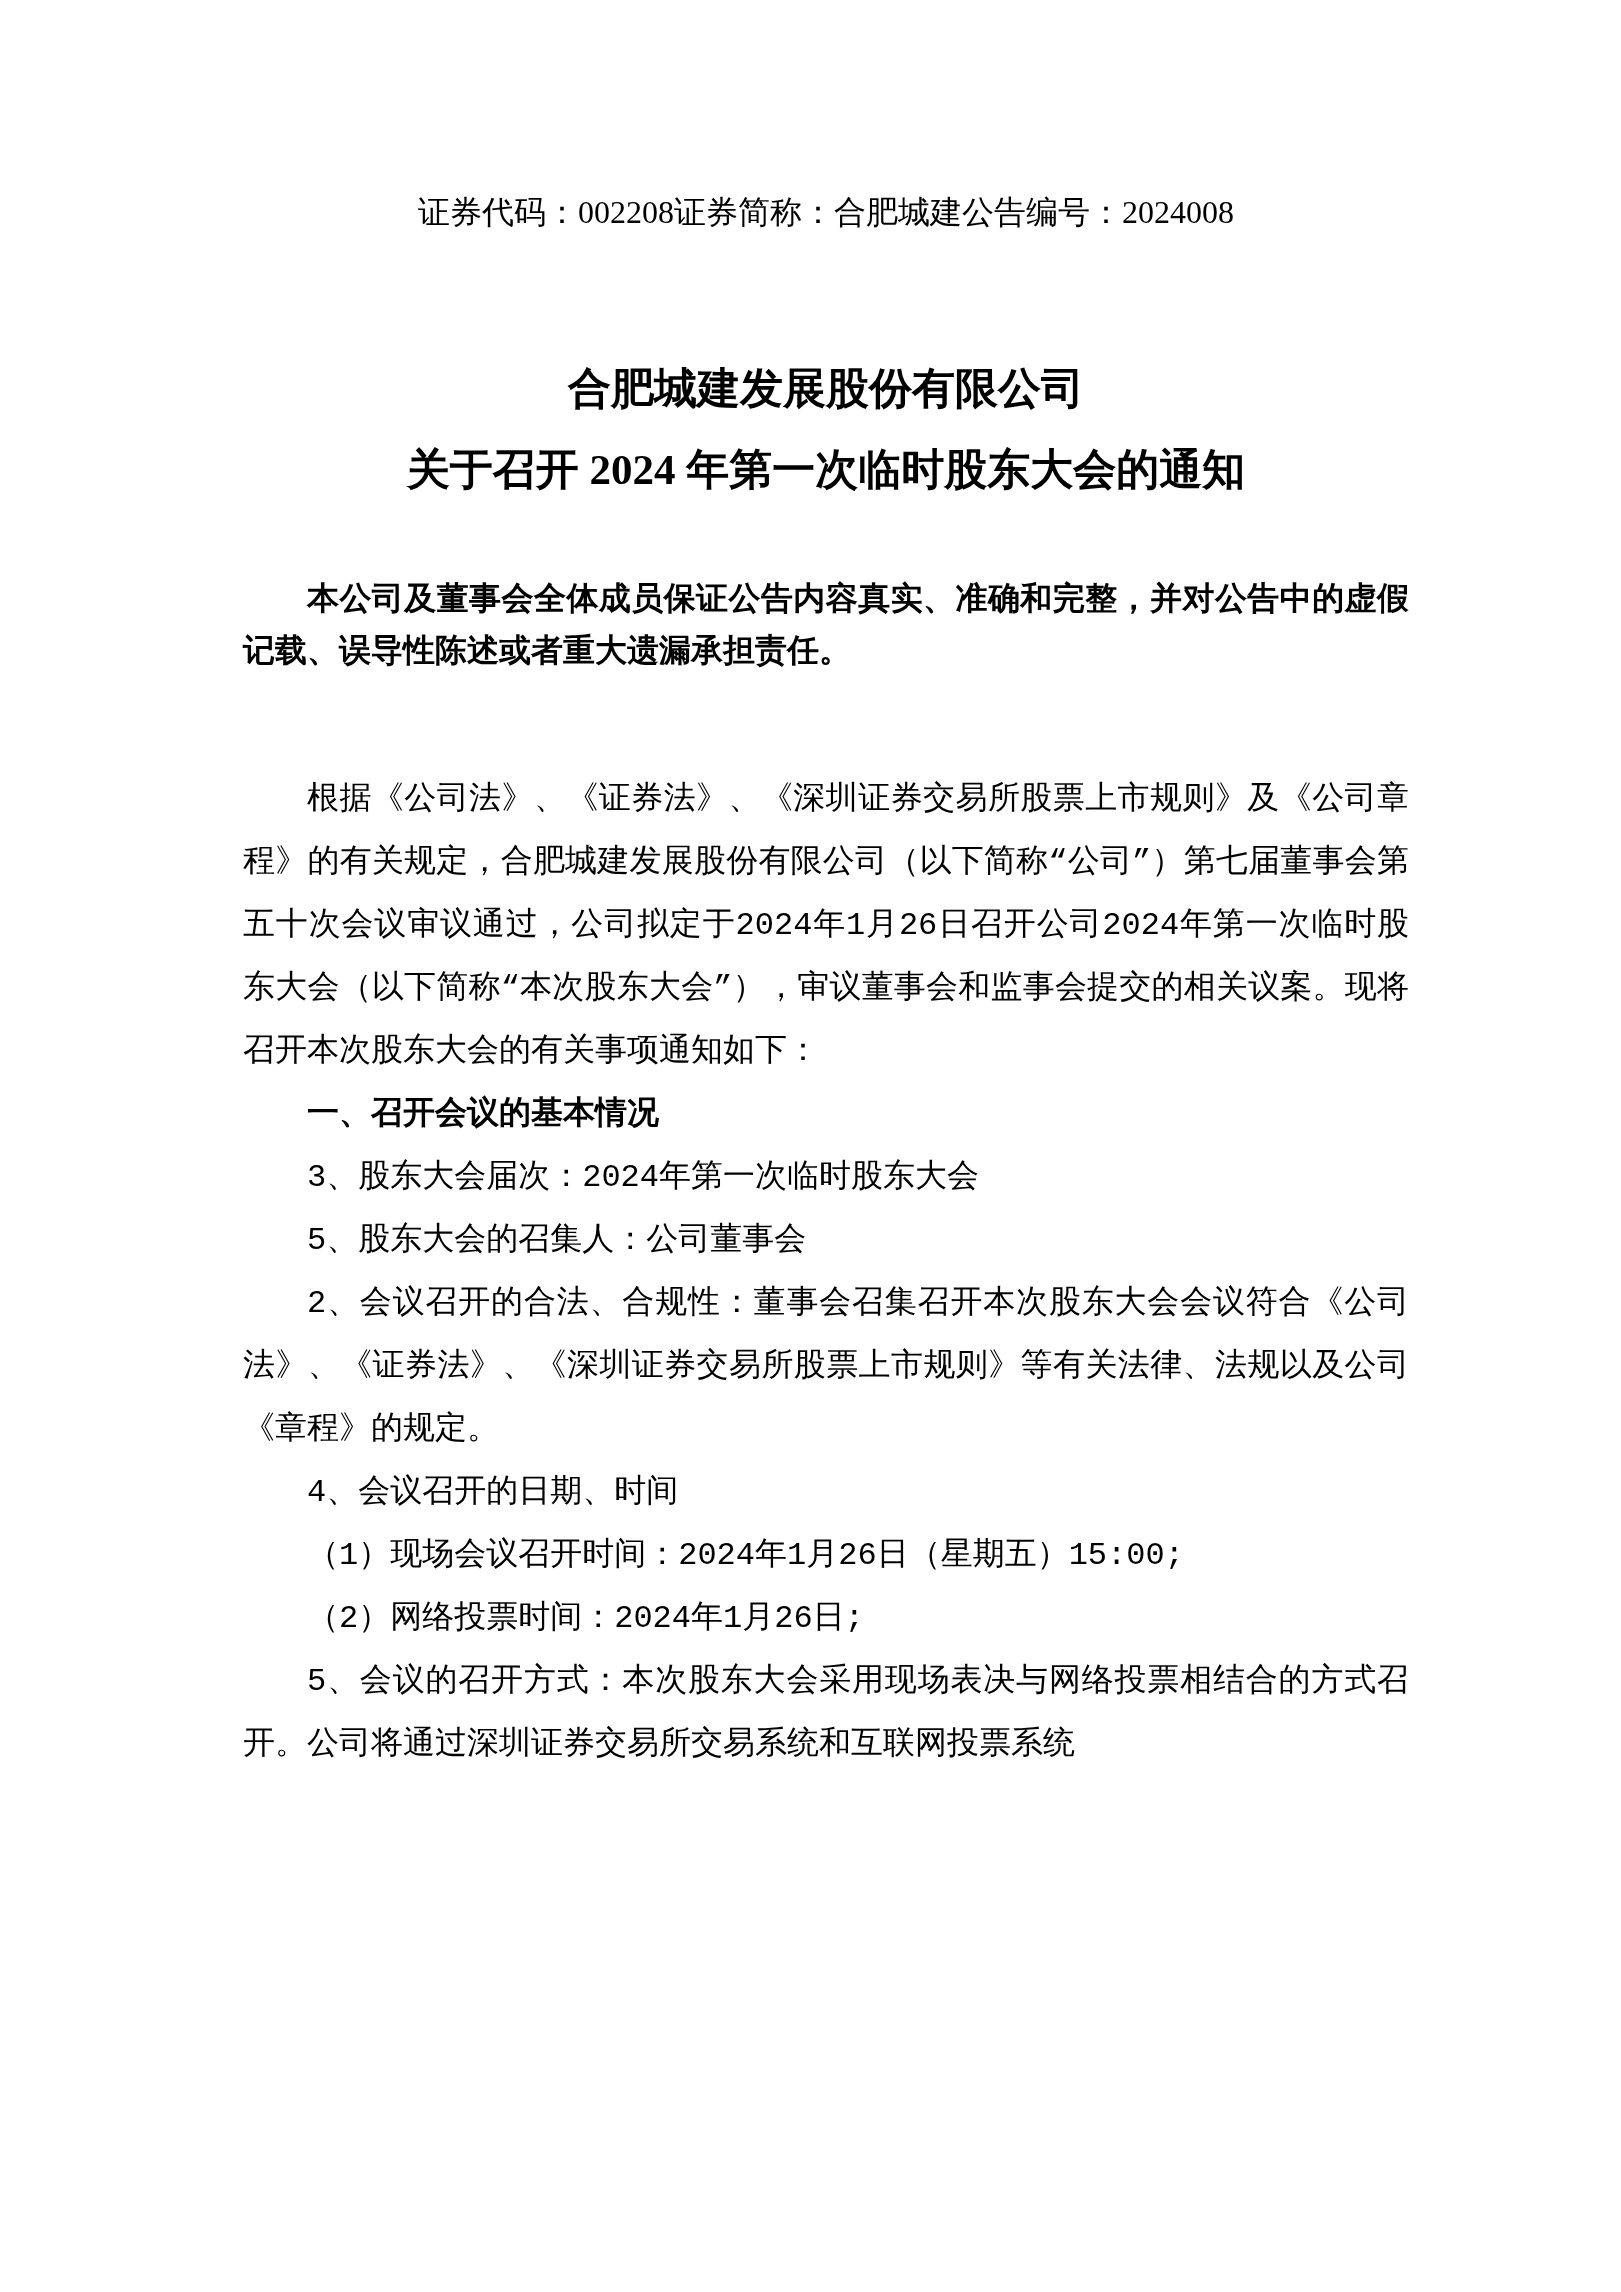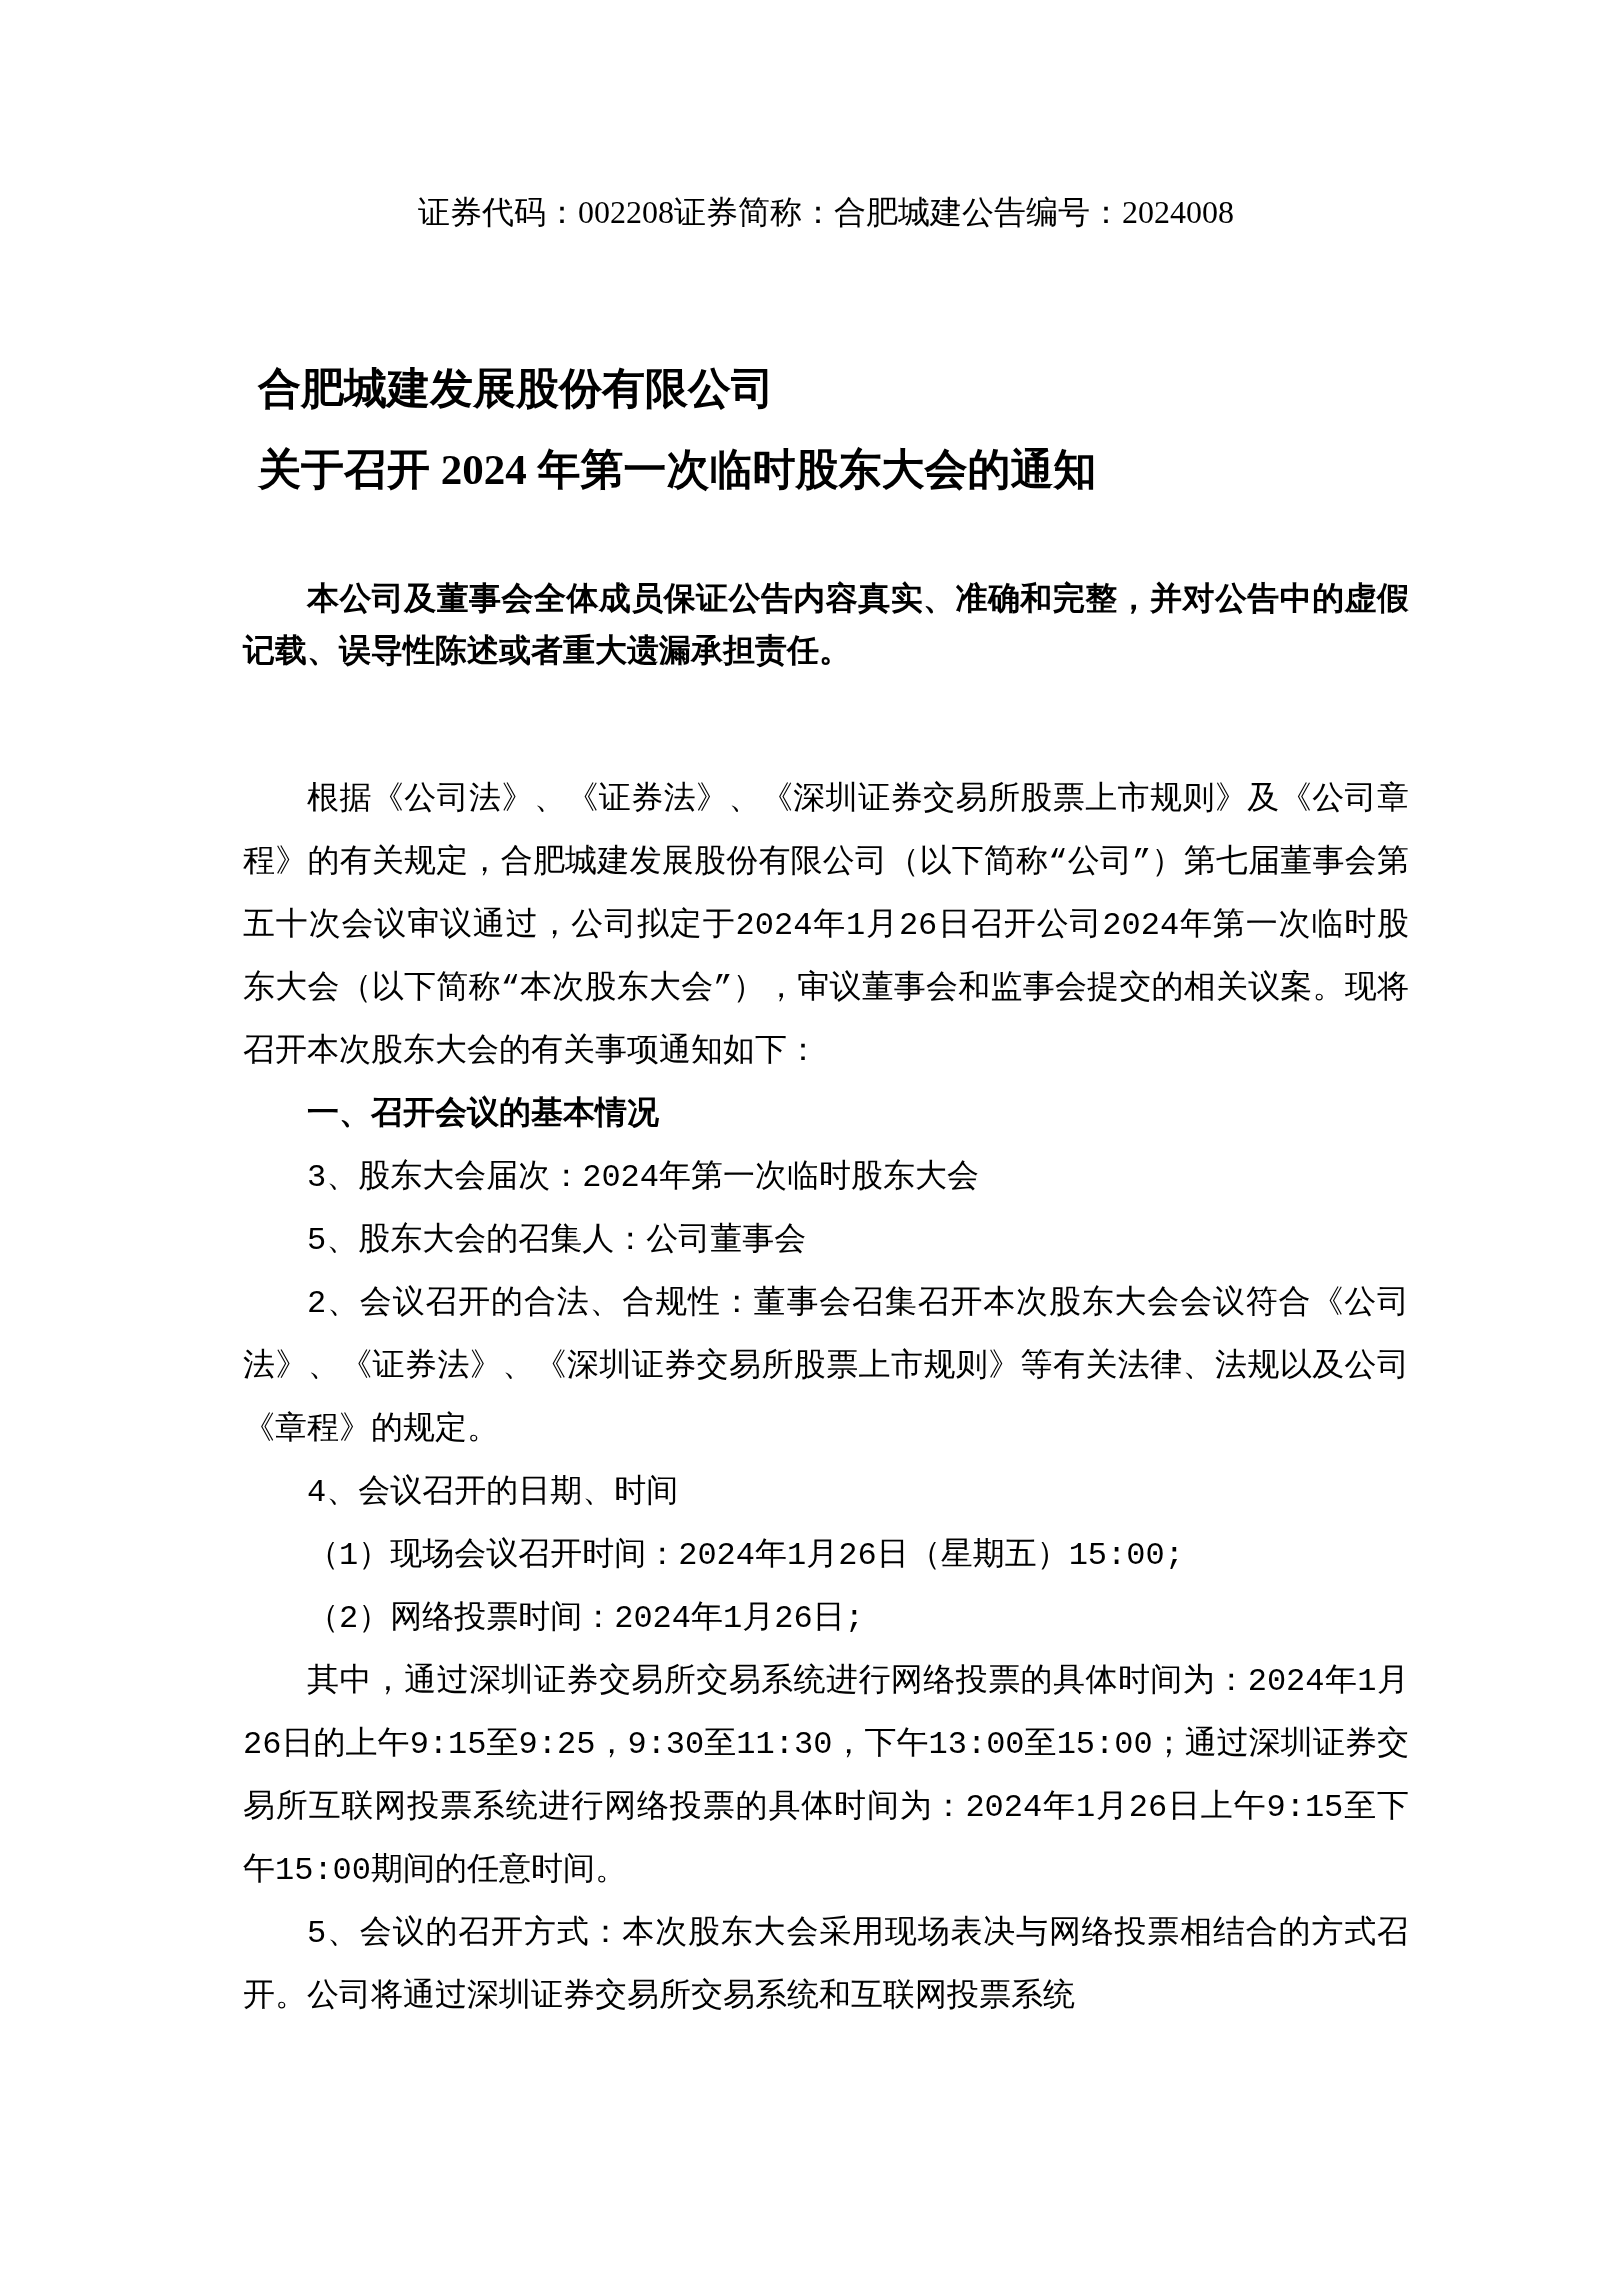--- a/index.html
+++ b/index.html
@@ -22,22 +22,23 @@
     top: 194px;
     width: 1166px;
     display: flex;
     justify-content: center;
     font-size: 32px;
     line-height: 37px;
     white-space: nowrap;
   }
   .title-line {
     position: absolute;
-    left: 258px;
+    left: 243px;
     width: 1166px;
+    text-align: center;
     font-size: 43px;
     font-weight: bold;
     line-height: 51px;
     margin: 0;
   }
   .title-company { top: 363px; }
   .title-subject { top: 444px; }
   .disclaimer {
     position: absolute;
     left: 243px;
@@ -87,18 +88,17 @@
 
   <div class="body-block">
     <p class="para">根据《公司法》、《证券法》、《深圳证券交易所股票上市规则》及《公司章程》的有关规定，合肥城建发展股份有限公司（以下简称“公司”）第七届董事会第五十次会议审议通过，公司拟定于2024年1月26日召开公司2024年第一次临时股东大会（以下简称“本次股东大会”），审议董事会和监事会提交的相关议案。现将召开本次股东大会的有关事项通知如下：</p>
     <p class="para heading">一、召开会议的基本情况</p>
     <p class="para">3、股东大会届次：2024年第一次临时股东大会</p>
     <p class="para">5、股东大会的召集人：公司董事会</p>
     <p class="para">2、会议召开的合法、合规性：董事会召集召开本次股东大会会议符合《公司法》、《证券法》、《深圳证券交易所股票上市规则》等有关法律、法规以及公司《章程》的规定。</p>
     <p class="para">4、会议召开的日期、时间</p>
     <p class="para">（1）现场会议召开时间：2024年1月26日（星期五）15:00;</p>
     <p class="para">（2）网络投票时间：2024年1月26日;</p>
-    <p class="para">其中，通过深圳证券交易所交易系统进行网络投票的具体时间为：2024年1月26日的上午9:15至9:25，9:30至11:30，下午13:00至15:00；通过深圳证券交易所互联网投票系统进行网络投票的具体时间为：2024年1月26日上午9:15至下午15:00期间的任意时间。</p>
     <p class="para">5、会议的召开方式：本次股东大会采用现场表决与网络投票相结合的方式召开。公司将通过深圳证券交易所交易系统和互联网投票系统</p>
   </div>
 
 </div>
 
 
 </body></html>

